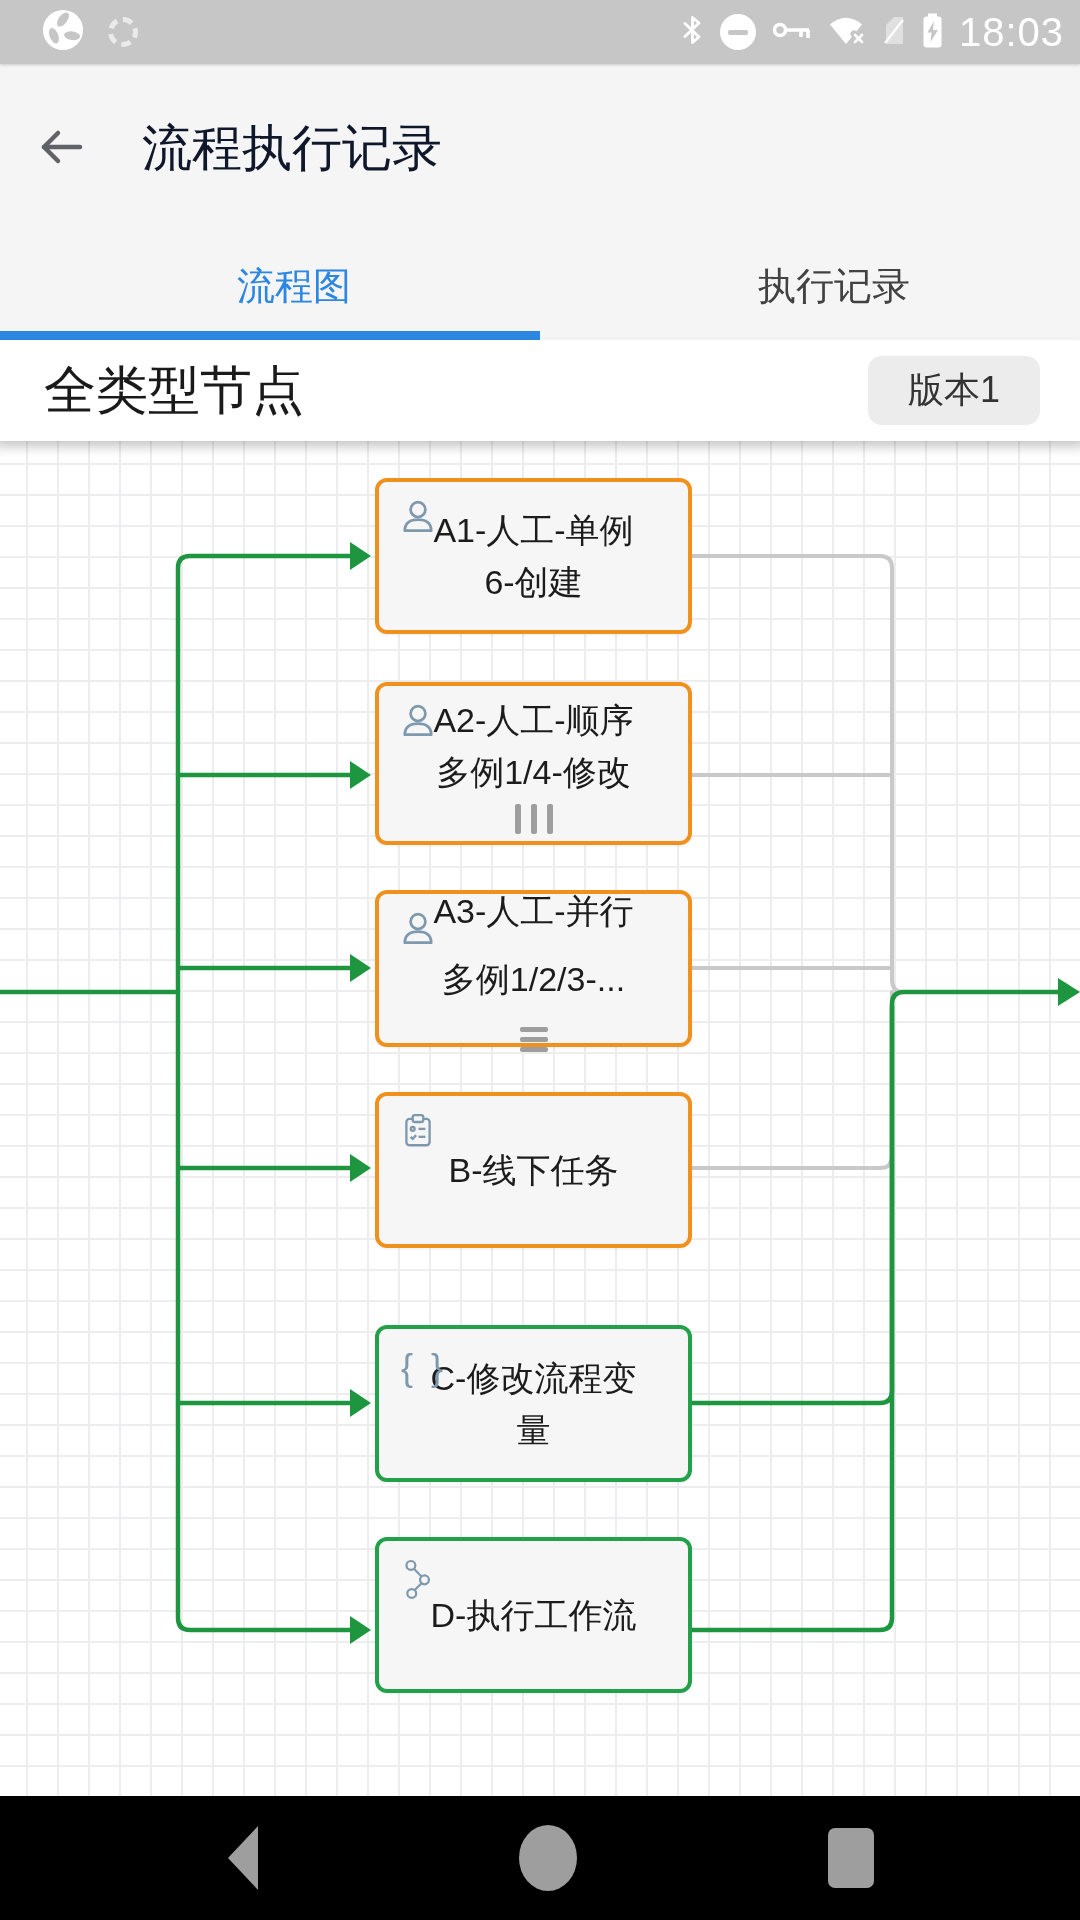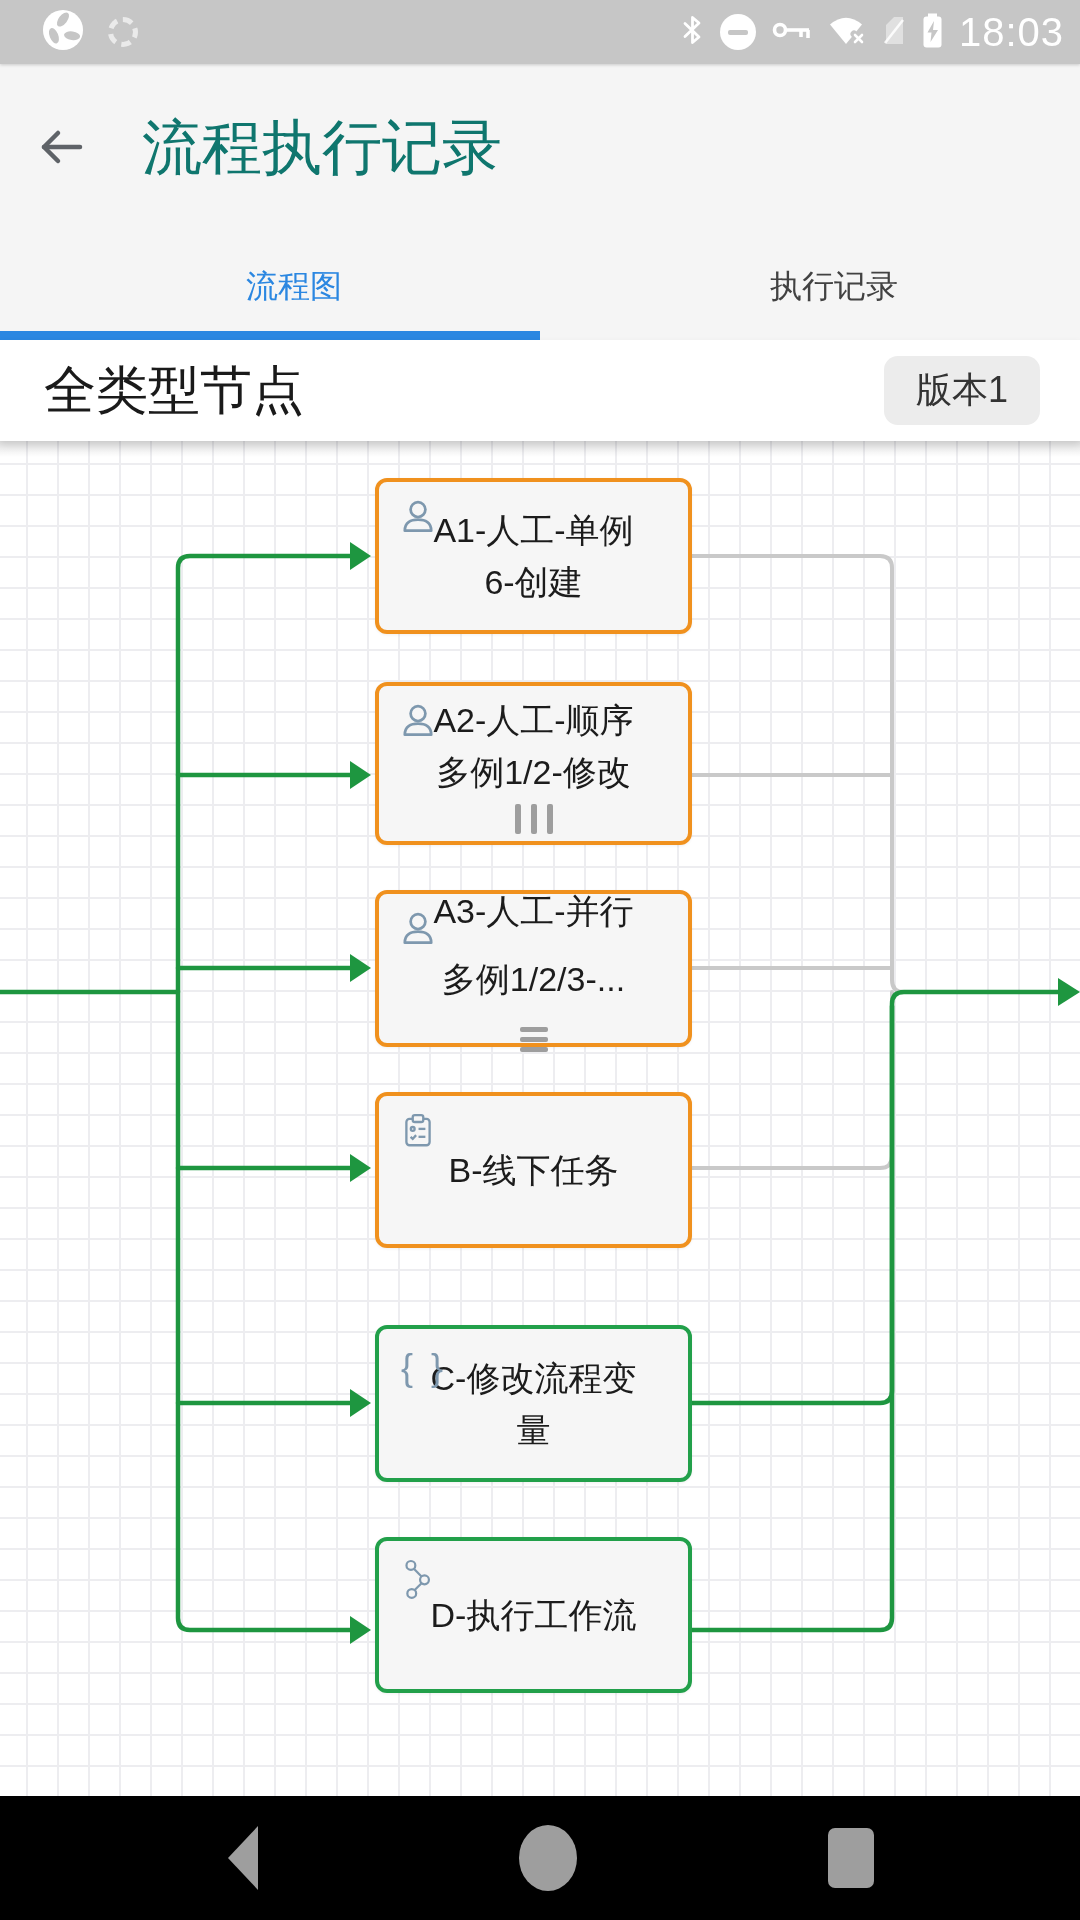--- a/index.html
+++ b/index.html
@@ -20,39 +20,39 @@
   .sb-time{color:#fff;font-size:40px;letter-spacing:1px;}
   .spinner{width:30px;height:30px;border:5px dashed rgba(255,255,255,.85);border-radius:50%;opacity:.75;}
   .dnd{width:36px;height:36px;border-radius:50%;background:#fff;position:relative;}
   .dnd::after{content:"";position:absolute;left:8px;top:16px;width:20px;height:5px;background:#c6c6c6;border-radius:2px;}
   
   .header{
     position:absolute;left:0;top:64px;width:1080px;height:169px;
     background:#f5f5f5;display:flex;align-items:center;
   }
   .back-btn{width:120px;height:100%;display:flex;align-items:center;justify-content:center;cursor:pointer;}
-  .page-title{font-size:60px;color:#0f766e;margin-left:22px;}
+  .page-title{font-size:50px;color:#0f172a;margin-left:22px;}
   
   .tabs{
     position:absolute;left:0;top:233px;width:1080px;height:107px;
     background:#f5f5f5;display:flex;
   }
   .tab{flex:1;display:flex;align-items:center;justify-content:center;
-       font-size:32px;color:#424242;position:relative;cursor:pointer;padding-left:48px;}
+       font-size:38px;color:#424242;position:relative;cursor:pointer;padding-left:48px;}
   .tab.active{color:#2b87e1;}
   .tab.active::after{content:"";position:absolute;left:0;bottom:0;width:100%;height:9px;background:#2b87e1;}
   
   .info-bar{
     position:absolute;left:0;top:340px;width:1080px;height:101px;background:#ffffff;
     display:flex;align-items:center;z-index:10;box-shadow:0 4px 8px rgba(0,0,0,.10);
   }
   .flow-name{font-size:52px;color:#1a1a1a;margin-left:44px;}
   .version-badge{
     margin-left:auto;margin-right:40px;background:#ececec;border-radius:14px;
-    padding:10px 32px;font-size:36px;color:#333;cursor:pointer;
+    padding:10px 40px;font-size:36px;color:#333;cursor:pointer;
   }
   
   .canvas{
     position:absolute;left:0;top:441px;width:1080px;height:1355px;background:#fff;
     background-image:
       linear-gradient(#ededf0 2px,transparent 2px),
       linear-gradient(90deg,#ededf0 2px,transparent 2px);
     background-size:31px 31px;background-position:-5px -9px;
   }
   .canvas-shadow{position:absolute;left:0;top:0;width:100%;height:16px;
@@ -212,21 +212,21 @@
     </div>
 
     <div class="node" style="top:241px;height:163px;">
       <span class="node-icon">
         <svg width="38" height="38" viewBox="0 0 36 36" fill="none" stroke="#7e98ae" stroke-width="2.6">
           <circle cx="18" cy="11" r="7"></circle>
           <path d="M5.5 31 C5.5 23.5 11 20.5 18 20.5 C25 20.5 30.5 23.5 30.5 31 Z" stroke-linejoin="round"></path>
         </svg>
       </span>
       <div class="txt">A2-人工-顺序</div>
-      <div class="txt">多例1/2-修改</div>
+      <div class="txt">多例1/4-修改</div>
       <div class="marker-seq">
           <span></span>
           <span></span>
           <span></span>
         </div>
     </div>
 
     <div class="node" style="top:449px;height:157px;gap:16px;">
       <span class="node-icon">
         <svg width="38" height="38" viewBox="0 0 36 36" fill="none" stroke="#7e98ae" stroke-width="2.6">

